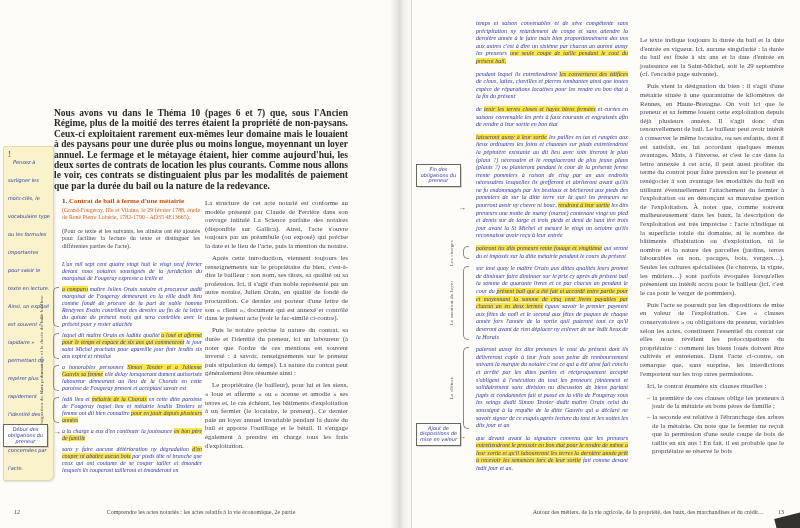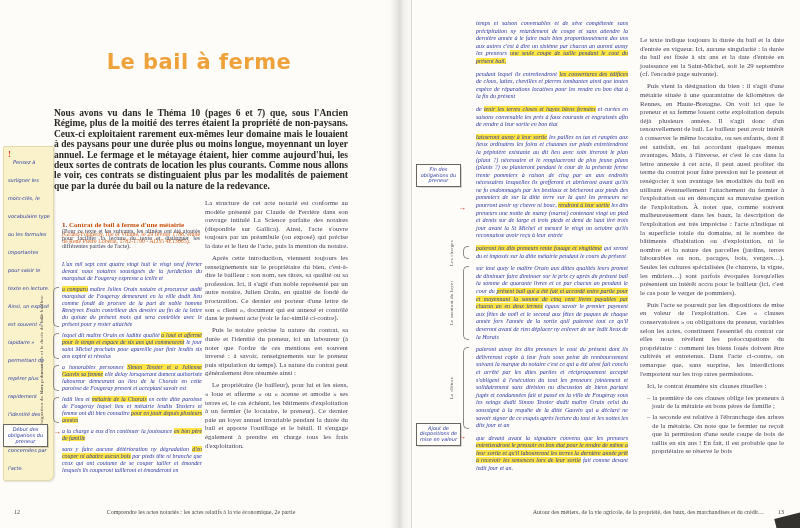--- a/index.html
+++ b/index.html
@@ -21,21 +21,21 @@
   #intro { position:absolute; left:54px; top:108px; width:294px; font-weight:bold;
     font-size:9.5px; line-height:10.4px; text-align:justify; color:#272725; }
 
   #sticky-note { position:absolute; left:3px; top:146px; width:51px; background:#faf2cb;
     border:0.5px solid #e4d9a8; border-radius:2px 2px 6px 2px; padding:3px 3px 6px 4px;
     box-shadow:1px 1px 2px rgba(0,0,0,0.12); }
   #sticky-note .mark { float:left; color:#d03a1e; font-weight:bold; font-size:9px; line-height:8px; margin-right:2px; }
   #sticky-note .txt { font-family:"DejaVu Sans","Liberation Sans",sans-serif; font-style:italic;
     font-size:5px; line-height:5.7px; color:#2b3ba2; }
 
-  #section-head { position:absolute; left:62px; top:197px; width:138px;margin-top:24px; }
+  #section-head { position:absolute; left:62px; top:197px; width:138px; }
   #section-head h2 { font-size:7px; line-height:8px; color:#c94f0c; }
   #section-head h2 .num { color:#8c2f05; }
   #section-source { margin-top:2px; font-size:5.9px; line-height:6.8px; color:#d4631f; text-align:justify; }
   #editor-note { position:absolute; left:62px; top:228px; width:138px; font-size:6.1px; line-height:7.3px;
     color:#3f3f55; text-align:justify; }
 
   
   .deed-col { position:absolute; }
   #deed-left  { left:36px; top:261px; width:166px; }
   #deed-right { left:14px; top:20px;  width:212px; }
@@ -81,21 +81,20 @@
   #footer-left-num { left:14px; }
   #footer-left-text { left:54px; width:294px; text-align:center; }
   #footer-right { left:40px; right:16px; display:flex; justify-content:flex-end; gap:14px; }
 </style>
 </head>
 <body>
 
 <div id="spread">
 
   <div id="page-left" class="page">
-    <h1 id="main-title" style="color:#f0a23a;">Le bail à ferme</h1>
 
     <p id="intro">Nous avons vu dans le Théma 10 (pages 6 et 7) que, sous l'Ancien Régime, plus de la moitié des terres étaient la propriété de non-paysans. Ceux-ci exploitaient rarement eux-mêmes leur domaine mais le louaient à des paysans pour une durée plus ou moins longue, moyennant un loyer annuel. Le fermage et le métayage étaient, hier comme aujourd'hui, les deux sortes de contrats de location les plus courants. Comme nous allons le voir, ces contrats se distinguaient plus par les modalités de paiement que par la durée du bail ou la nature de la redevance.</p>
 
     <div id="sticky-note">
       <span class="mark">!</span>
       <span class="txt">Pensez à surligner les mots-clés, le vocabulaire type ou les formules importantes pour saisir le texte en lecture. Ainsi, un exposé est souvent « lapidaire » permettant de repérer plus rapidement l'identité des personnes concernées par l'acte.</span>
     </div>
 
     <div id="section-head">
       <h2><span class="num">1.</span> <span>Contrat de bail à ferme d'une métairie</span></h2>

